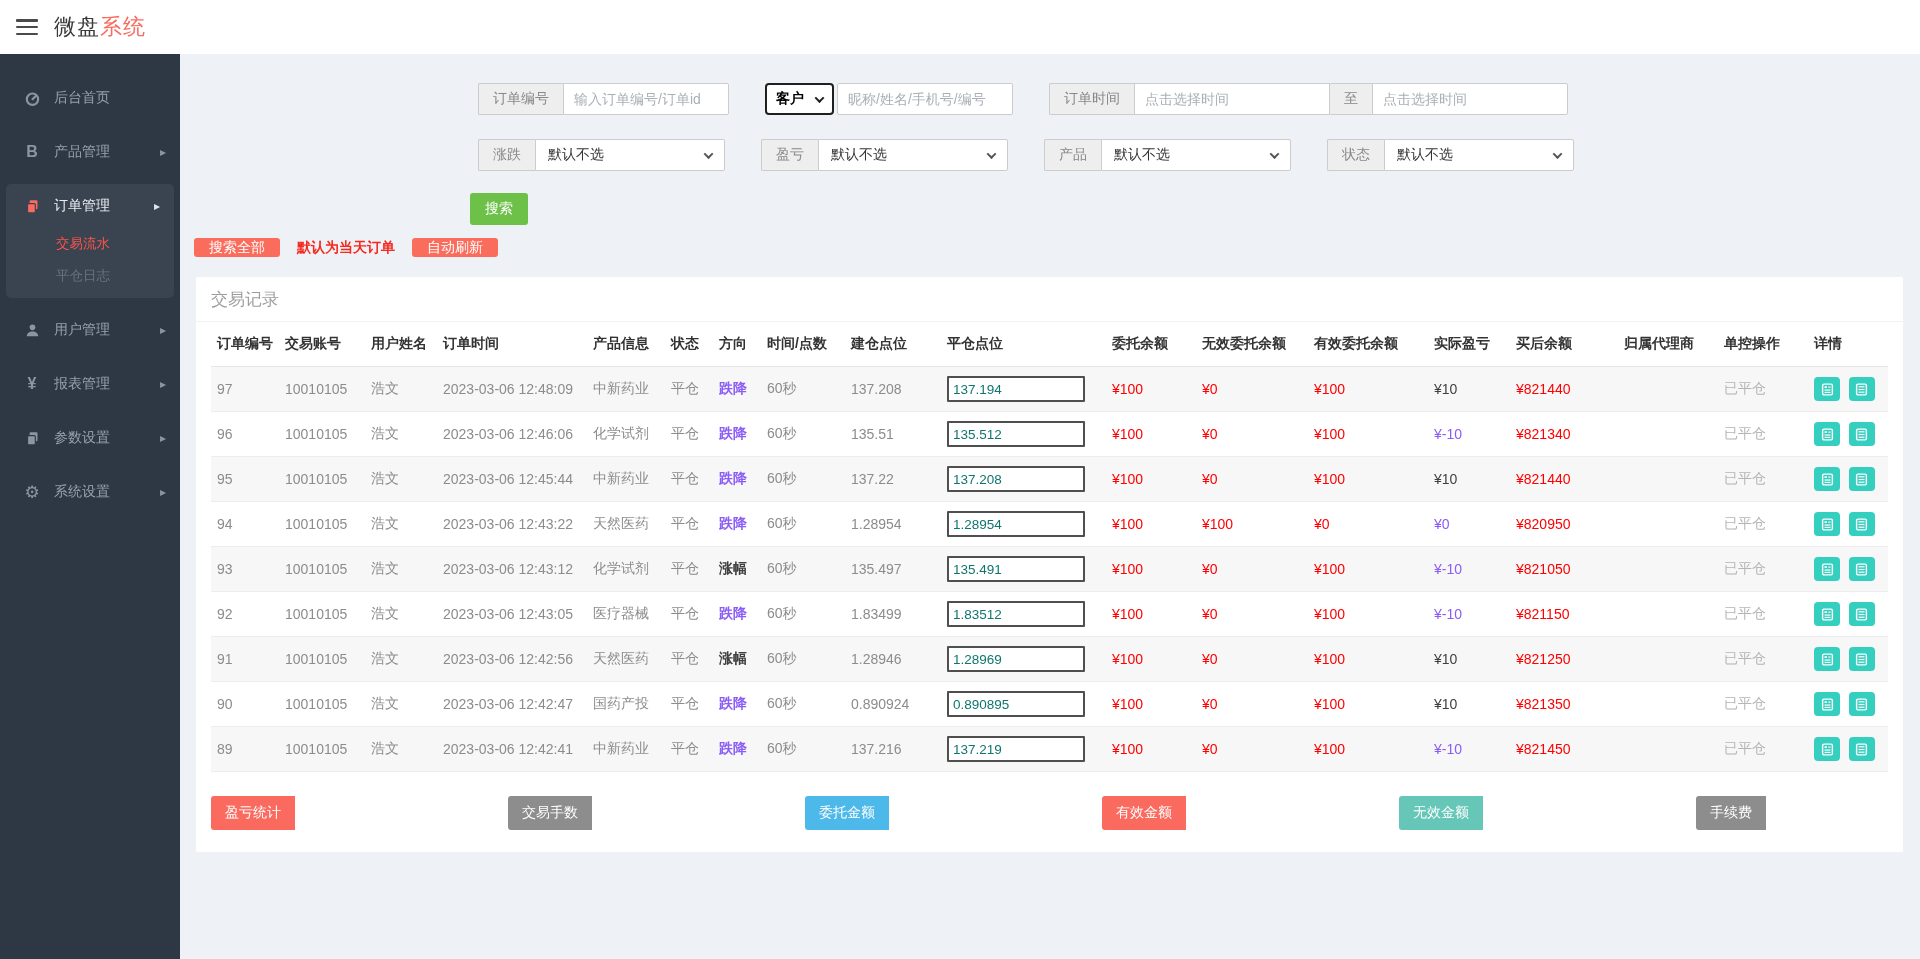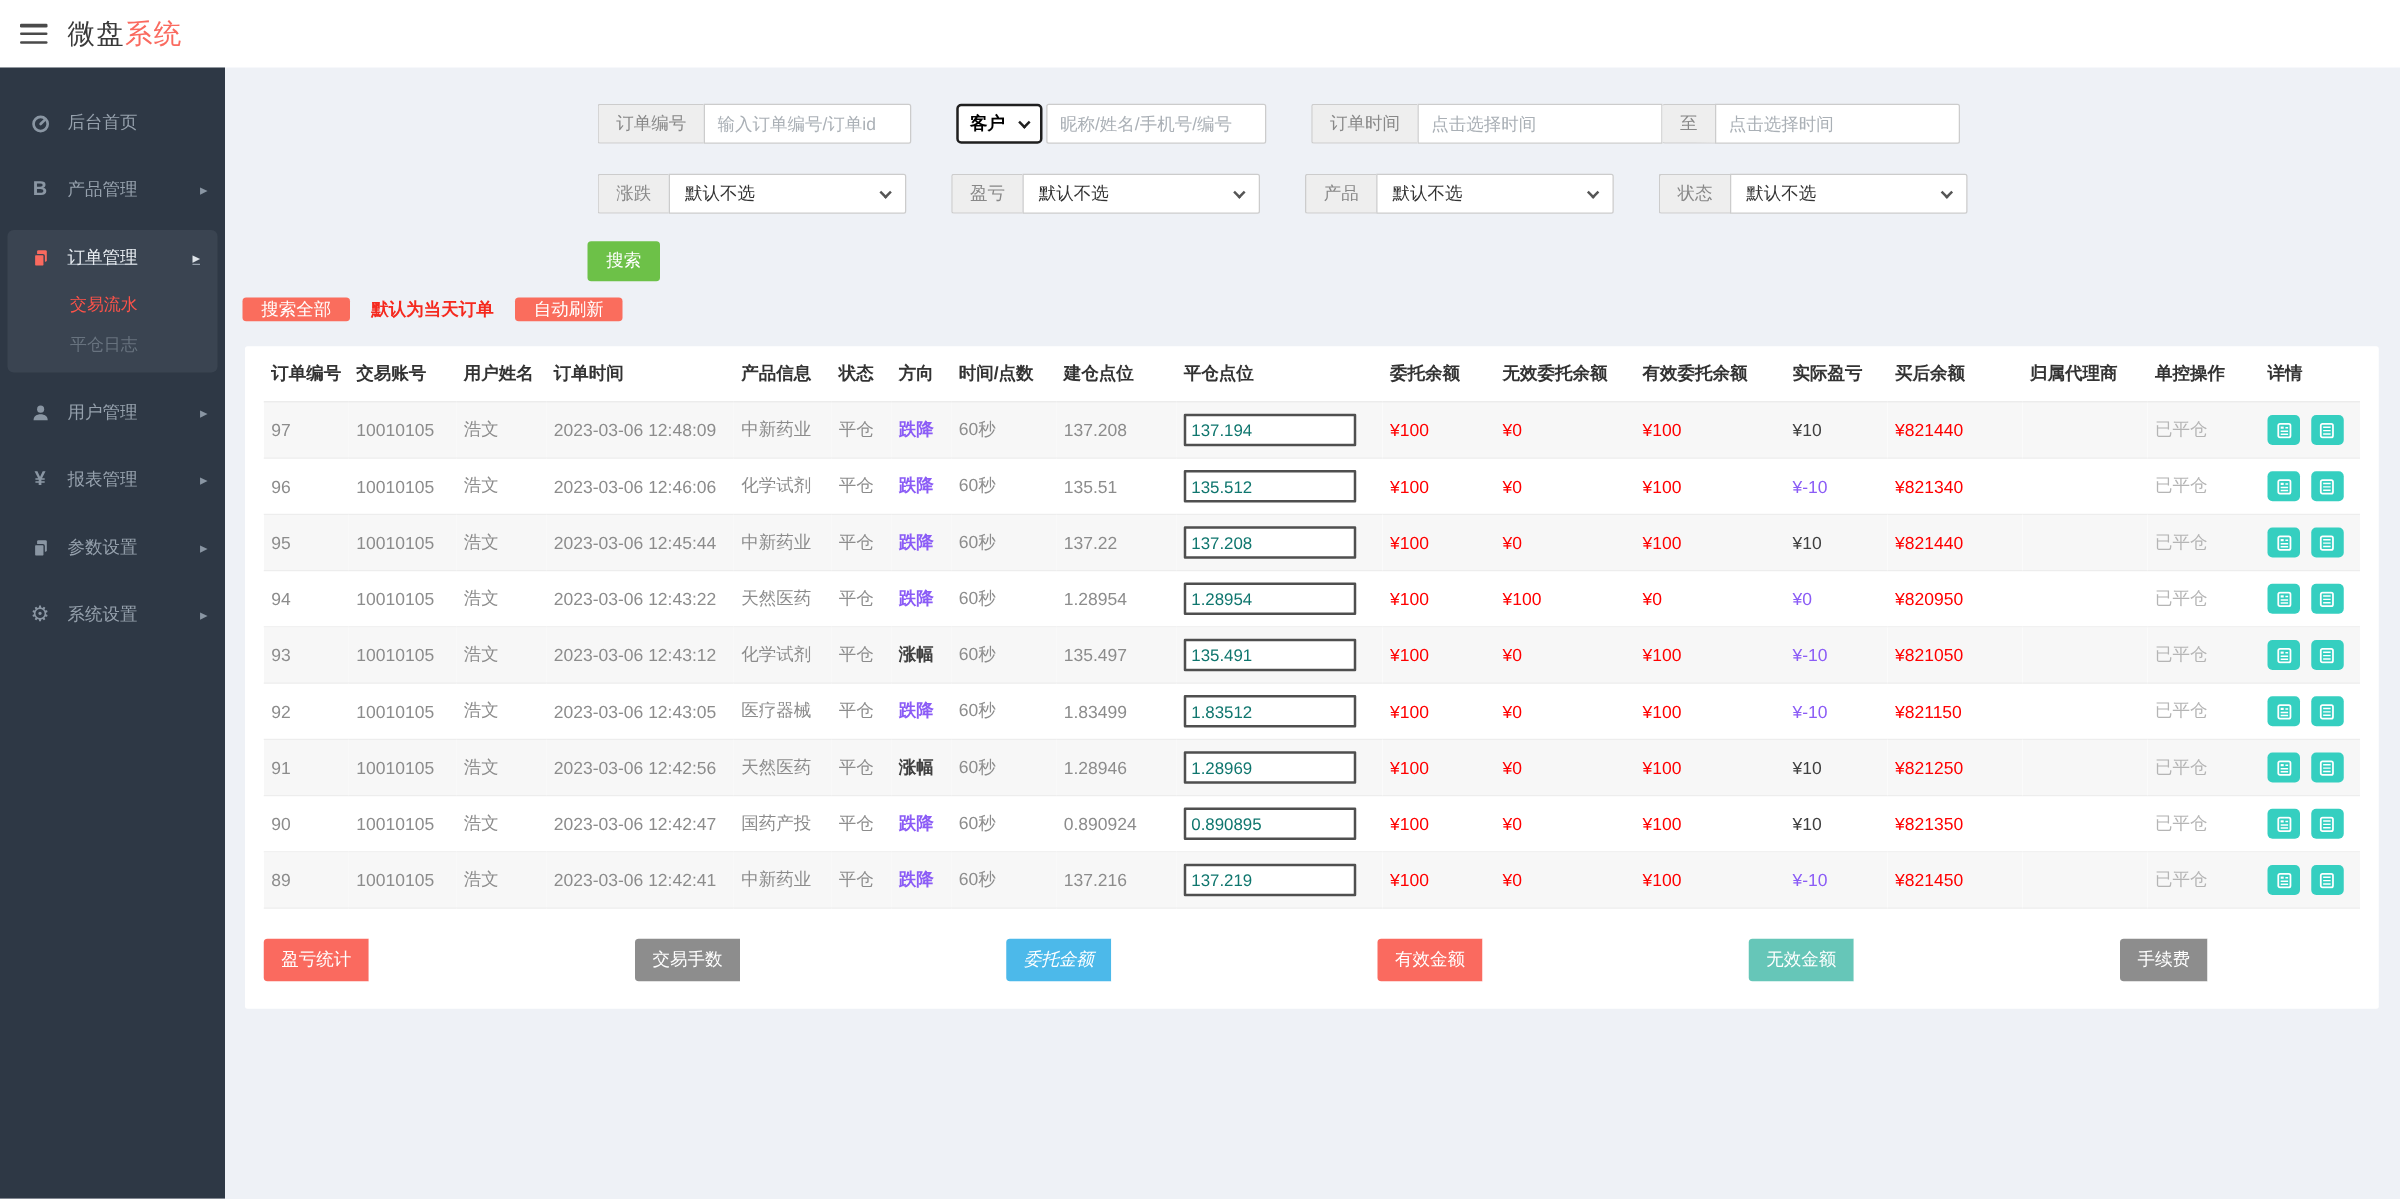--- a/index.html
+++ b/index.html
@@ -15,21 +15,21 @@
   .logo .b2 { color:#fa6a5f; }
 
   
   .frame { display:flex; align-items:stretch; }
   .sidebar { width:180px; min-height:905px; background:#2e3845; padding-top:22px; flex:0 0 180px; }
   .menu-item { height:44px; display:flex; align-items:center; padding:0 14px 0 22px; color:#96a1ad; font-size:14px; cursor:pointer; margin-bottom:10px; }
   .menu-item .mi-icon { width:20px; display:inline-flex; justify-content:center; margin-right:12px; color:#8a96a3; font-size:15px; }
   .menu-item .mi-label { flex:1; }
   .menu-item .chev { color:#8a96a3; font-size:12px; }
   .menu-group { background:#3a4451; border-radius:5px; margin:0 6px 10px; padding-bottom:6px; }
-  .menu-group .menu-item { margin-bottom:0; padding-left:16px;text-decoration:underline; }
+  .menu-group .menu-item { margin-bottom:0; padding-left:16px; }
   .menu-group .menu-item .mi-label { color:#e8edf2; }
   .menu-group .menu-item .mi-icon { color:#fa6a5f; }
   .submenu-item { height:32px; display:flex; align-items:center; padding-left:50px; font-size:13.5px; color:#68737f; cursor:pointer; }
   .submenu-item.active { color:#ff5349; }
   .icon-svg { width:17px; height:17px; display:block; }
 
   
   .main { flex:1; min-height:905px; }
   .filters { margin:29px 0 0 298px; }
   .frow { display:flex; margin-bottom:24px; }
@@ -219,20 +219,21 @@
 
       <button class="btn btn-search">搜索</button>
 
       <div class="actions">
         <button class="btn btn-salmon">搜索全部</button>
         <span class="note">默认为当天订单</span>
         <button class="btn btn-salmon">自动刷新</button>
       </div>
 
       <div class="card">
+        <div class="card-title">交易记录</div>
         <div class="table-wrap">
           <table>
             <colgroup>
               <col style="width:68px">
                 <col style="width:86px">
                 <col style="width:72px">
                 <col style="width:150px">
               <col style="width:78px">
                 <col style="width:48px">
                 <col style="width:48px">
@@ -638,21 +639,21 @@
         <div class="summary">
           <div class="pair">
             <span class="chip" style="background-color: rgb(250, 106, 95);">盈亏统计</span>
             <span class="chip-box"></span>
           </div>
           <div class="pair">
             <span class="chip" style="background-color: rgb(141, 141, 141);">交易手数</span>
             <span class="chip-box"></span>
           </div>
           <div class="pair">
-            <span class="chip" style="background-color: rgb(76, 185, 234); font-style: italic;">委托金额</span>
+            <span class="chip" style="background-color: rgb(76, 185, 234);">委托金额</span>
             <span class="chip-box"></span>
           </div>
           <div class="pair">
             <span class="chip" style="background-color: rgb(250, 106, 95);">有效金额</span>
             <span class="chip-box"></span>
           </div>
           <div class="pair">
             <span class="chip" style="background-color: rgb(102, 198, 184);">无效金额</span>
             <span class="chip-box"></span>
           </div>

